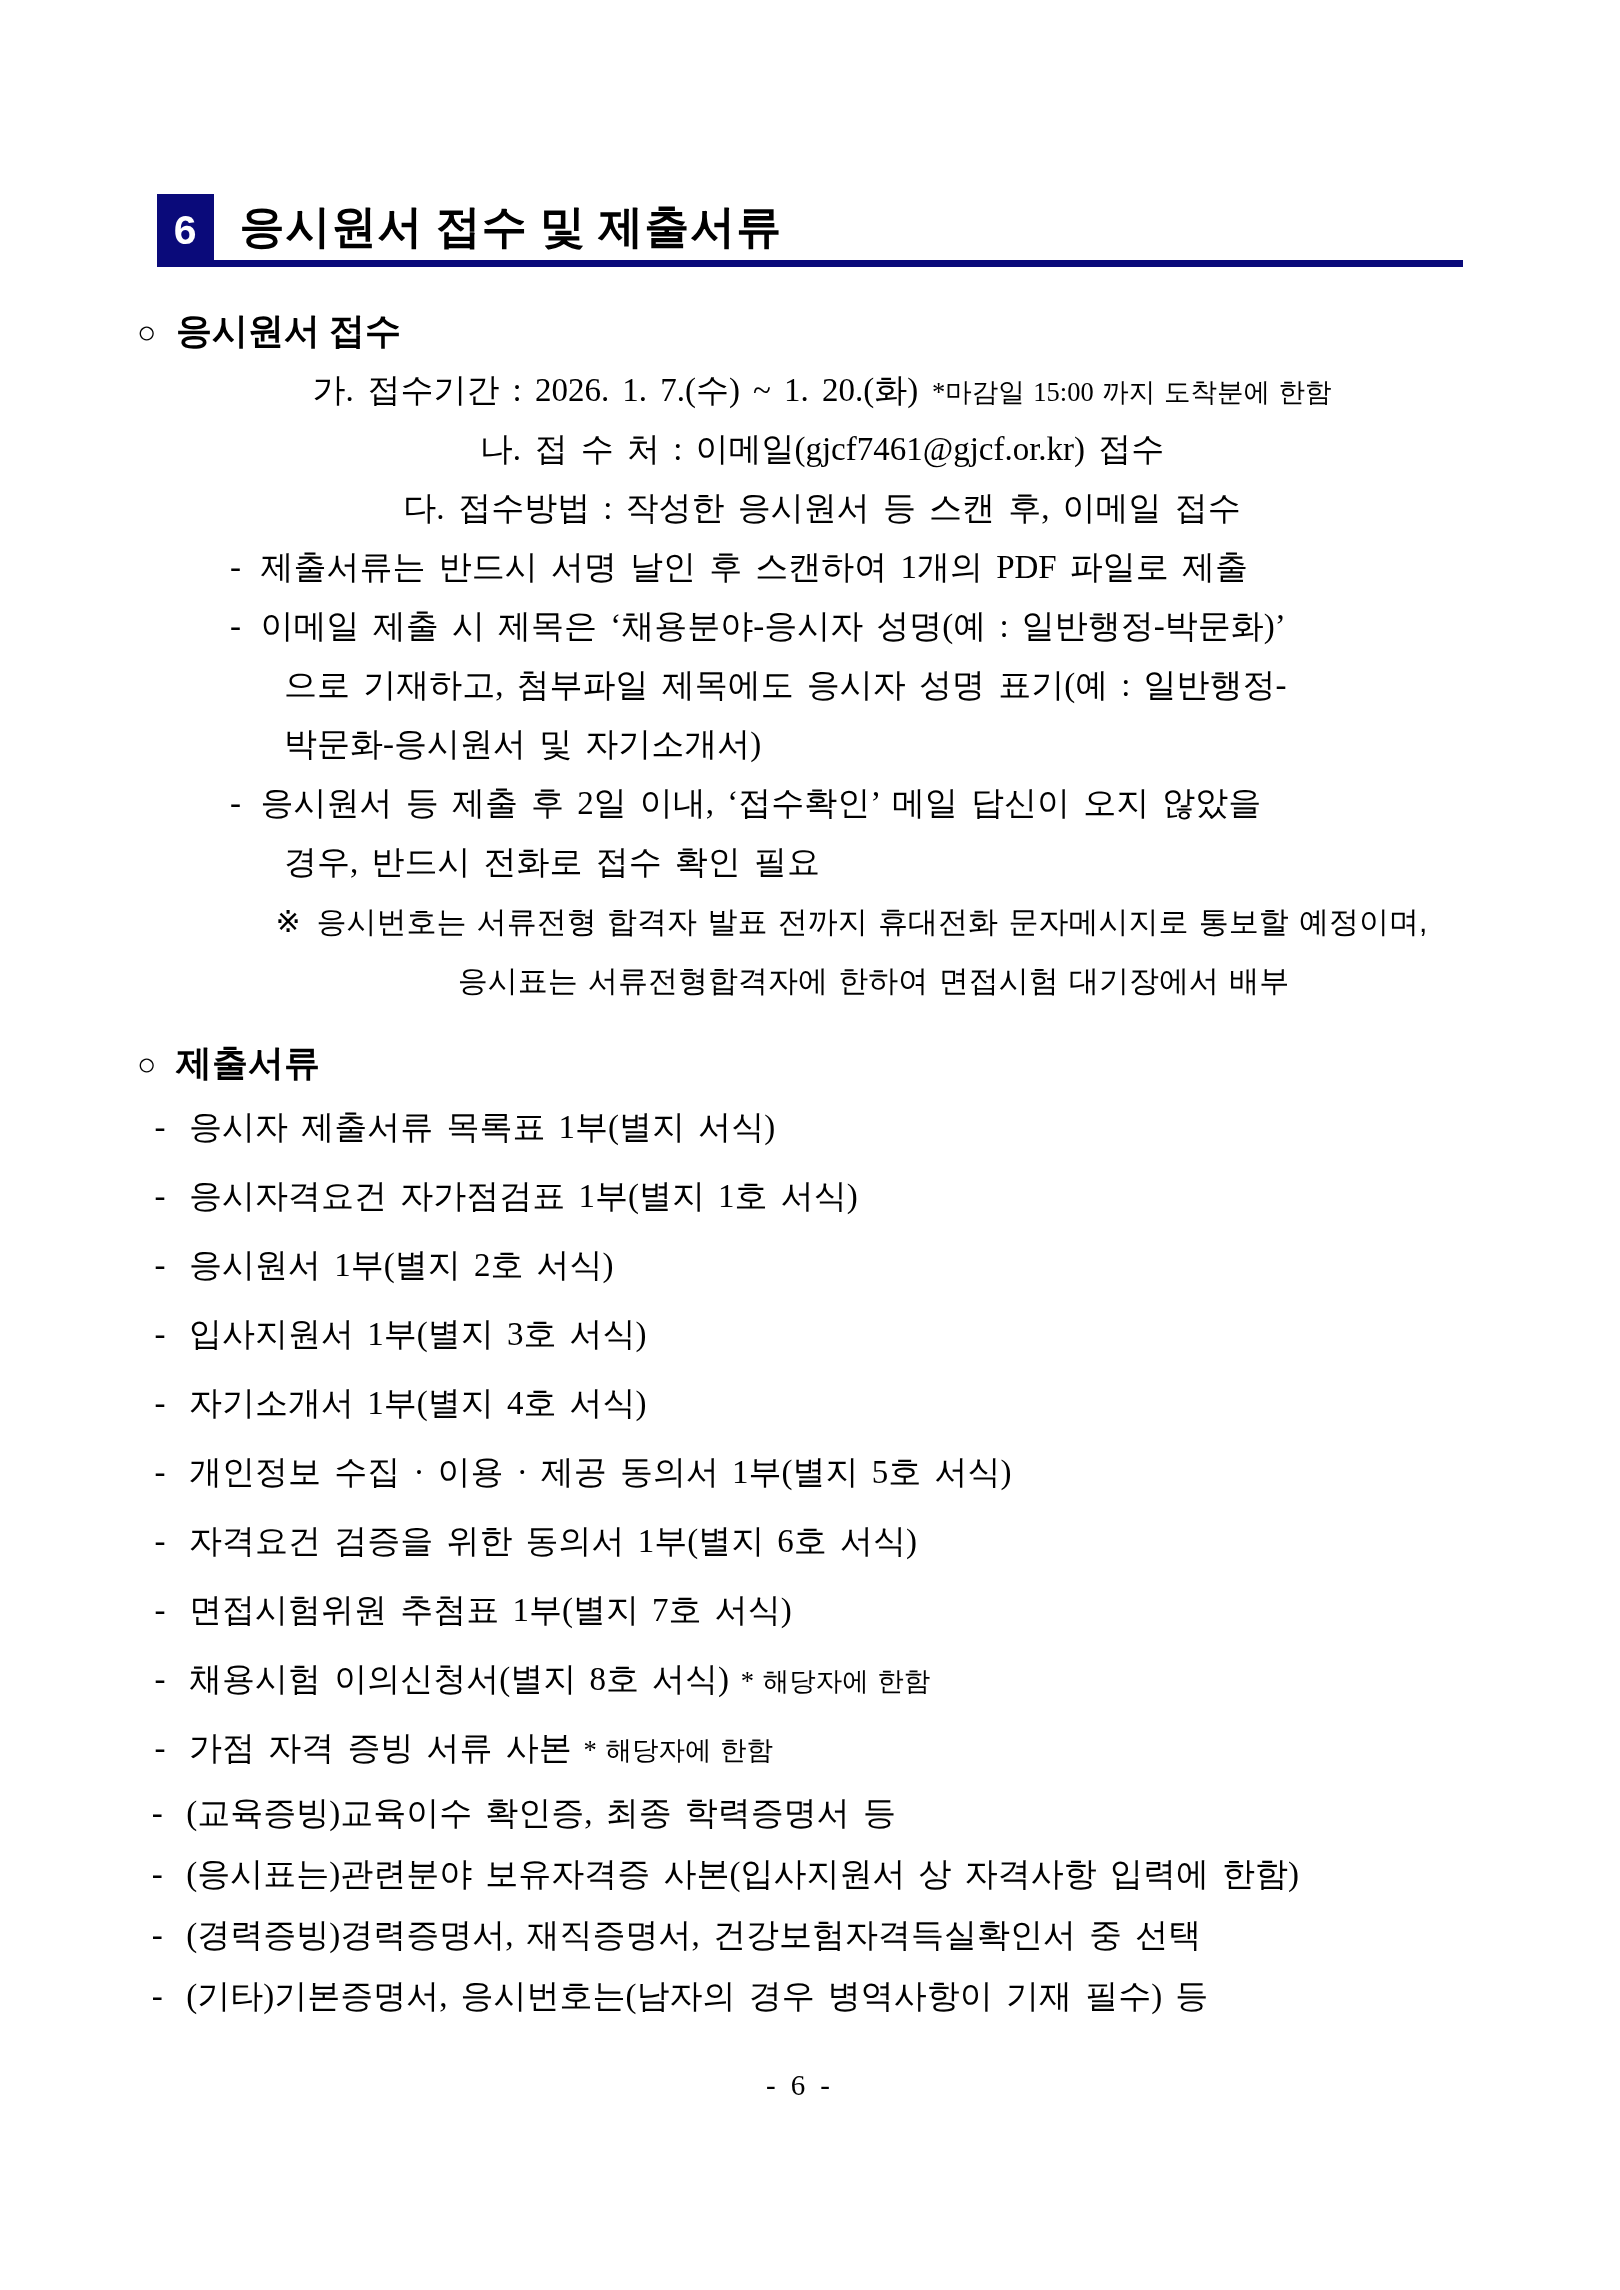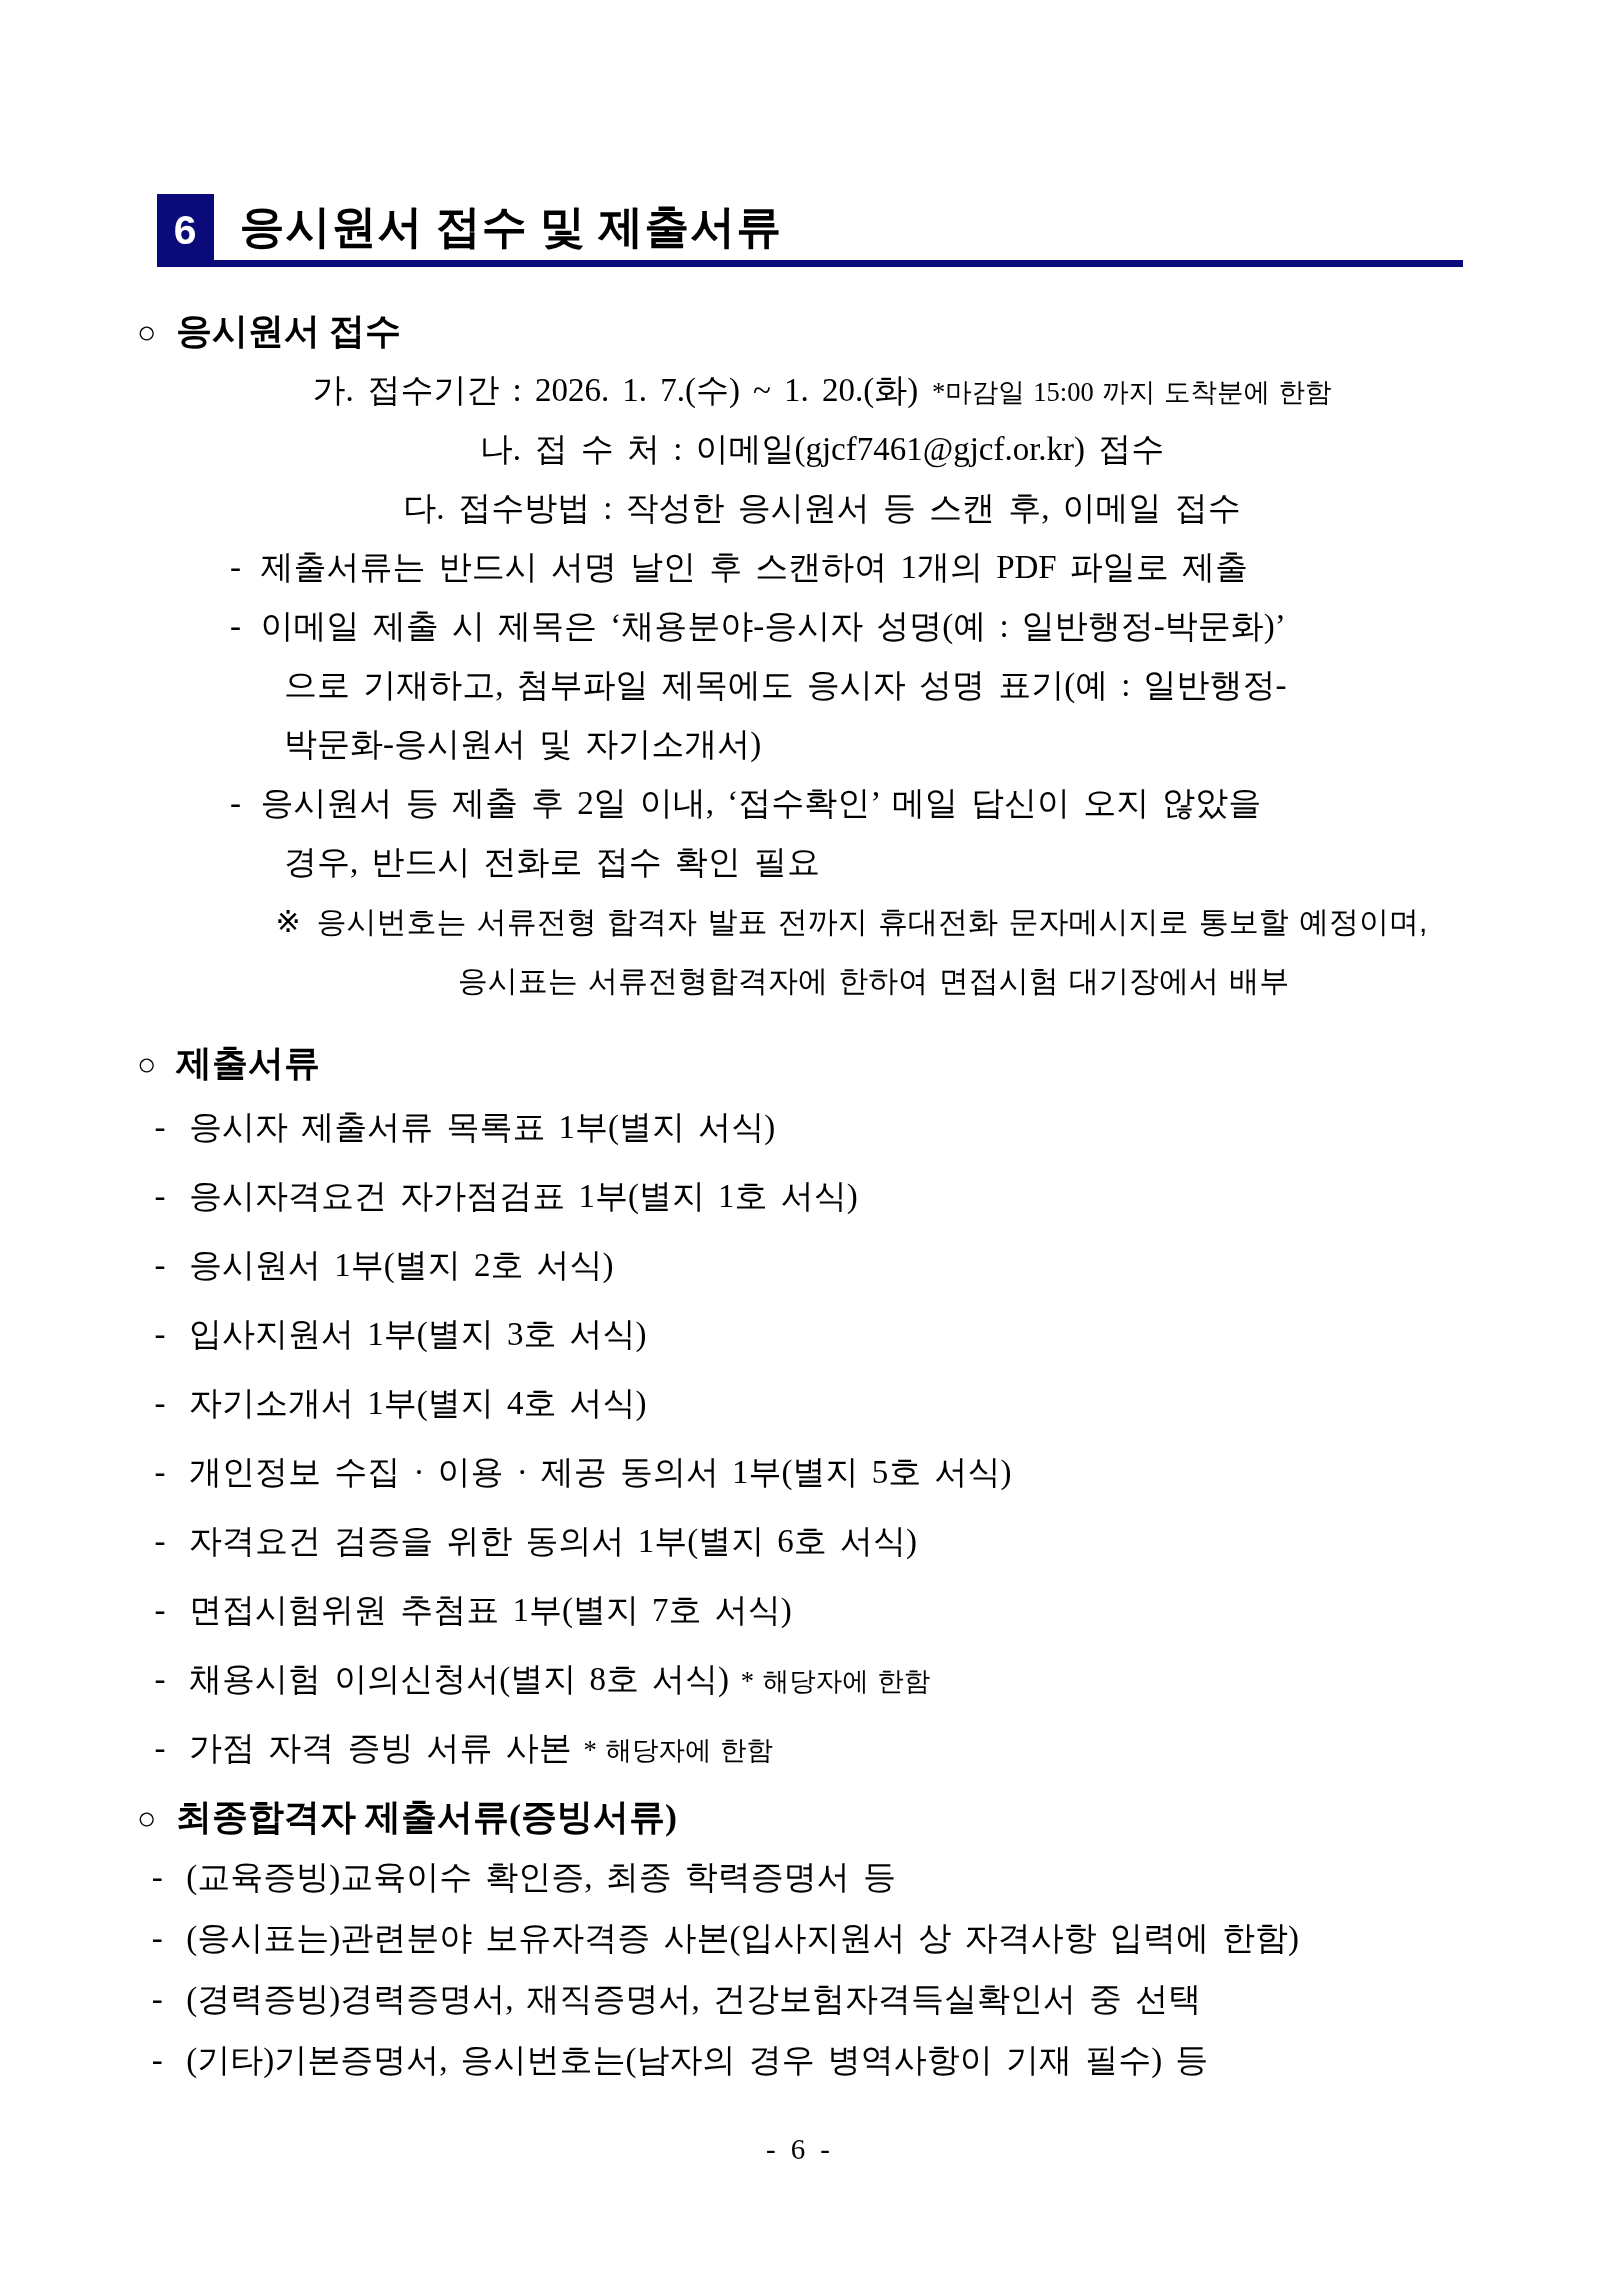--- a/index.html
+++ b/index.html
@@ -148,23 +148,20 @@
   <div class="line l2 ind-item">
     <span class="marker m-item">-</span><span>면접시험위원 추첨표 1부(별지 7호 서식)</span>
   </div>
   <div class="line l2 ind-item">
     <span class="marker m-item">-</span><span>채용시험 이의신청서(별지 8호 서식)</span><span class="note-star">* 해당자에 한함</span>
   </div>
   <div class="line l2 ind-item">
     <span class="marker m-item">-</span><span>가점 자격 증빙 서류 사본</span><span class="note-star">* 해당자에 한함</span>
   </div>
 
-  <div class="sec-heading mt-h3">
-    <span class="bullet">○</span><span>최종합격자 제출서류(증빙서류)</span>
-  </div>
 
   <div class="line l3 ind-item3">
     <span class="marker m-item">-</span><span>(교육증빙)교육이수 확인증, 최종 학력증명서 등</span>
   </div>
   <div class="line l3 ind-item3">
     <span class="marker m-item">-</span><span>(응시표는)관련분야 보유자격증 사본(입사지원서 상 자격사항 입력에 한함)</span>
   </div>
   <div class="line l3 ind-item3">
     <span class="marker m-item">-</span><span>(경력증빙)경력증명서, 재직증명서, 건강보험자격득실확인서 중 선택</span>
   </div>

